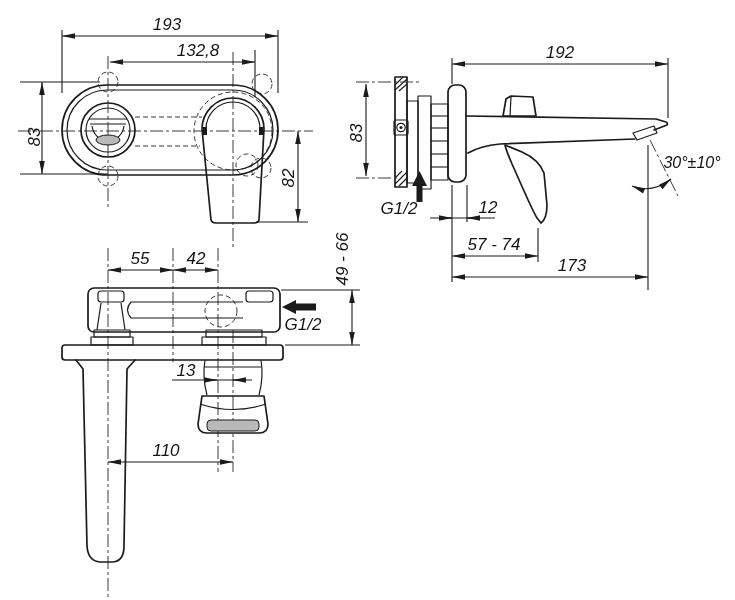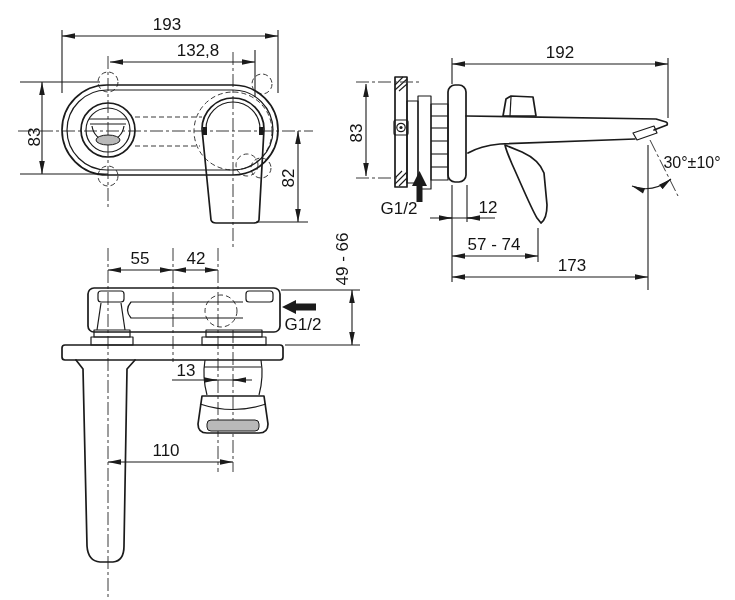--- a/index.html
+++ b/index.html
@@ -1,17 +1,17 @@
 <!DOCTYPE html>
 <html><head>
 <meta charset="utf-8">
 <style>
   html,body{margin:0;padding:0;background:#fff;}
   #stage{position:relative;width:735px;height:600px;background:#fff;overflow:hidden;
-         font-family:"Liberation Sans", sans-serif;}
+         font-family:"Liberation Sans", sans-serif;font-style:italic;}
   svg{display:block;}
   .o  {fill:none;stroke:#1b1b1b;stroke-width:1.7;stroke-linejoin:round;stroke-linecap:round;}
   .o2 {fill:none;stroke:#1b1b1b;stroke-width:1.2;stroke-linejoin:round;}
   .t  {fill:none;stroke:#1b1b1b;stroke-width:1.1;}
   .d  {fill:none;stroke:#3a3a3a;stroke-width:1;stroke-dasharray:5 3;}
   .cl {fill:none;stroke:#3a3a3a;stroke-width:1;stroke-dasharray:13 3 3 3;}
   .blk{fill:#1b1b1b;stroke:none;}
   text{fill:#141414;font-size:17px;font-family:"Liberation Sans", sans-serif;}
   .small{font-size:16px;}
 </style>

